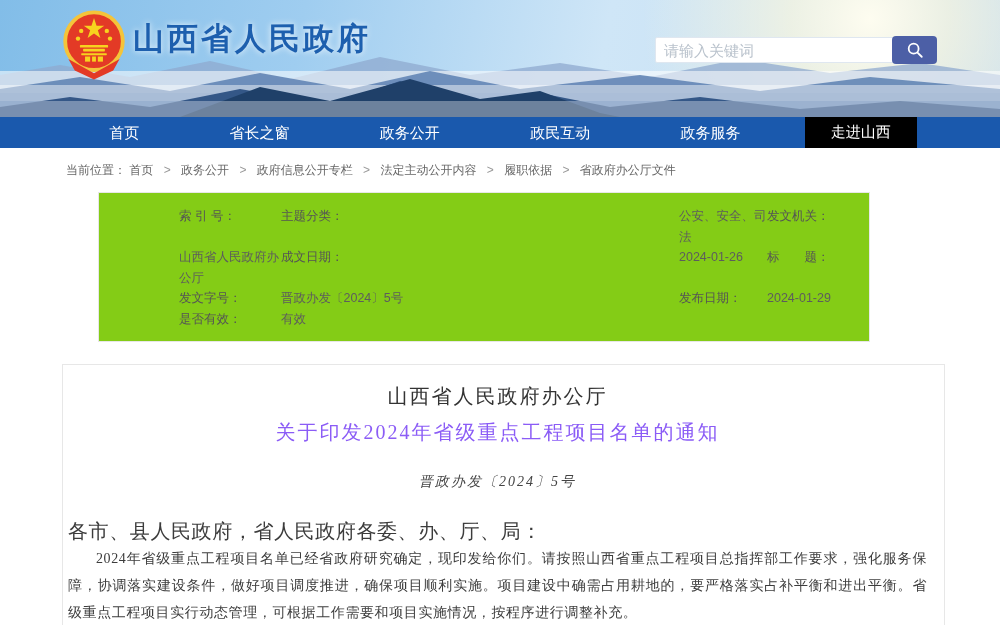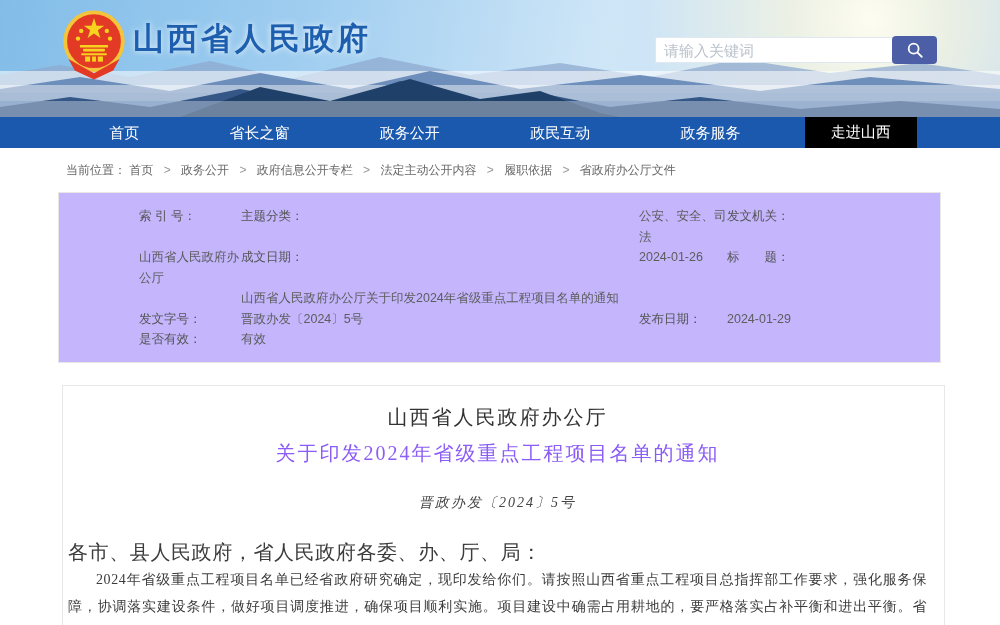--- a/index.html
+++ b/index.html
@@ -54,21 +54,21 @@
 
   
   .breadcrumb {
     padding:14px 0 13px 66px; font-size:12px; color:#666;
   }
   .breadcrumb a { color:#666; text-decoration:none; cursor:pointer; }
   .crumb-sep { color:#999; margin:0 7px; }
 
   
   .meta-box {
-    width:883px; margin-left:58px; border:1px solid #e7e7e7; background:#c4b5fd;
+    width:772px; margin-left:98px; border:1px solid #e7e7e7; background:#84cc16;
     padding:13px 10px 12px 80px;
   }
   .meta-grid {
     display:grid; grid-template-columns:102px 398px 88px auto;
     font-size:12.5px; color:#5d5d5d; line-height:20.5px;
   }
   .meta-label { color:#555; }
   .meta-value { color:#5d5d5d; }
   .span3 { grid-column:2 / 5; }
 
@@ -162,21 +162,20 @@
       <span class="meta-label">索 引 号：</span>
       <span class="meta-label">主题分类：</span>
       <span class="meta-value">公安、安全、司法</span>
 
       <span class="meta-label">发文机关：</span>
       <span class="meta-value">山西省人民政府办公厅</span>
       <span class="meta-label">成文日期：</span>
       <span class="meta-value">2024-01-26</span>
 
       <span class="meta-label">标　　题：</span>
-      <span class="meta-value span3">山西省人民政府办公厅关于印发2024年省级重点工程项目名单的通知</span>
 
       <span class="meta-label">发文字号：</span>
       <span class="meta-value">晋政办发〔2024〕5号</span>
       <span class="meta-label">发布日期：</span>
       <span class="meta-value">2024-01-29</span>
 
       <span class="meta-label">是否有效：</span>
       <span class="meta-value span3">有效</span>
     </div>
   </div>

